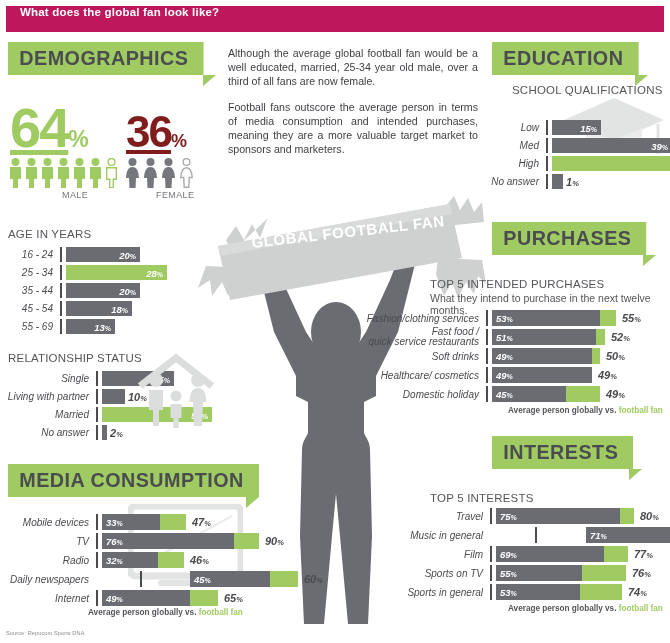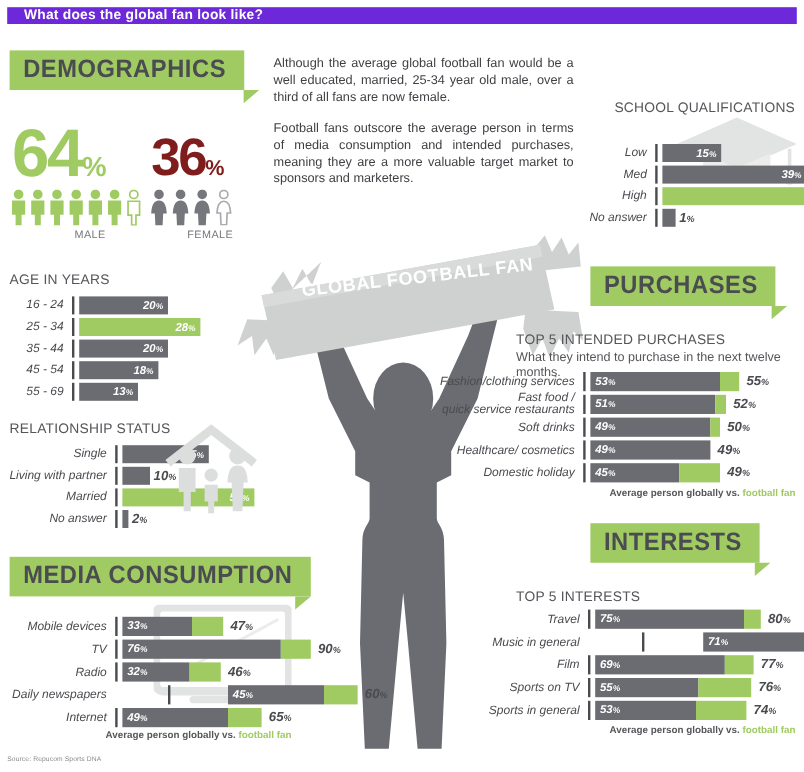--- a/index.html
+++ b/index.html
@@ -6,23 +6,23 @@
   html, body {
     width: 670px; height: 643px;
     background: #ffffff;
     font-family: "Liberation Sans", sans-serif;
     overflow: hidden;
   }
   #page { position: relative; width: 670px; height: 643px; background:#fff; }
 
   
   .topbar {
-    position: absolute; left: 6px; top: 6px; width: 658px; height: 14px;
-    background: #6d28d9; color: #fff;
-    display: flex; align-items: center; padding-left: 14px;
+    position: absolute; left: 6px; top: 6px; width: 658px; height: 26px;
+    background: #be185d; color: #fff;
+    display: flex; align-items: flex-start; padding-left: 14px;
     font-size: 11.5px; font-weight: bold; letter-spacing: .2px;
   }
 
   
   .flag { position: absolute; }
   .flag .flag-body {
     background: #9fcb62; color: #4b4c50;
     font-size: 21px; font-weight: bold; letter-spacing: .5px;
     padding: 5px 16px 6px 12px; line-height: 1.05;
     font-stretch: condensed; transform: scaleX(.94); transform-origin: left center;
@@ -76,21 +76,21 @@
   .outlabel .pct { font-size: 7.5px; }
 
   .legend {
     position: absolute; font-size: 8.2px; font-weight: bold; color: #55565a;
     white-space: nowrap;
   }
   .legend .fan { color: #9fcb62; }
 
   
   .bignum { position: absolute; font-weight: bold; line-height: 1; }
-  .bignum .num { font-size: 56px; letter-spacing: -2px; }
+  .bignum .num { font-size: 56px; letter-spacing: -2px; text-decoration: underline; }
   .bignum .pc { font-size: 23px; }
   .bignum.male { color: #9fcb62; }
   .bignum.female { color: #7f1d1d; }
   .genderlabel {
     position: absolute; font-size: 9px; color: #76777c; letter-spacing: .4px;
   }
   .people { position: absolute; display: flex; align-items: flex-end; gap: 1px; }
 
   
   .scarf { position: absolute; left: 196px; top: 196px; width: 290px; height: 110px; }
@@ -381,20 +381,26 @@
   <div class="legend" style="left:88px; top:608px;">
     <span>Average person globally vs.</span>
     <span class="fan">football fan</span>
   </div>
 
   <div class="intro" style="left:228px; top:46px; width:250px;">
     <p>Although the average global football fan would be a well educated, married, 25-34 year old male, over a third of all fans are now female.</p>
     <p>Football fans outscore the average person in terms of media consumption and intended purchases, meaning they are a more valuable target market to sponsors and marketers.</p>
   </div>
 
+  <div class="flag tail-left" style="left:492px; top:42px;">
+    <span class="flag-body">EDUCATION</span>
+    <div class="tailrow">
+        <div class="flag-tail"></div>
+      </div>
+  </div>
   <div class="subhead" style="left:512px; top:84px;">SCHOOL QUALIFICATIONS</div>
 
   <svg class="deco" style="left:562px; top:96px; width:104px; height:66px;" viewBox="0 0 104 66">
     <path d="M52 2 L102 24 L52 46 L2 24 Z" fill="#e2e4e3"></path>
     <path d="M24 32 v16 c0 8 56 8 56 0 V32 L52 44 Z" fill="#ebeceb"></path>
     <path d="M96 28 v22" stroke="#e2e4e3" stroke-width="3" fill="none"></path>
     <circle cx="96" cy="54" r="4" fill="#e2e4e3"></circle>
   </svg>
 
   <div class="chart" style="left:490px; top:120px; width:176px;">

